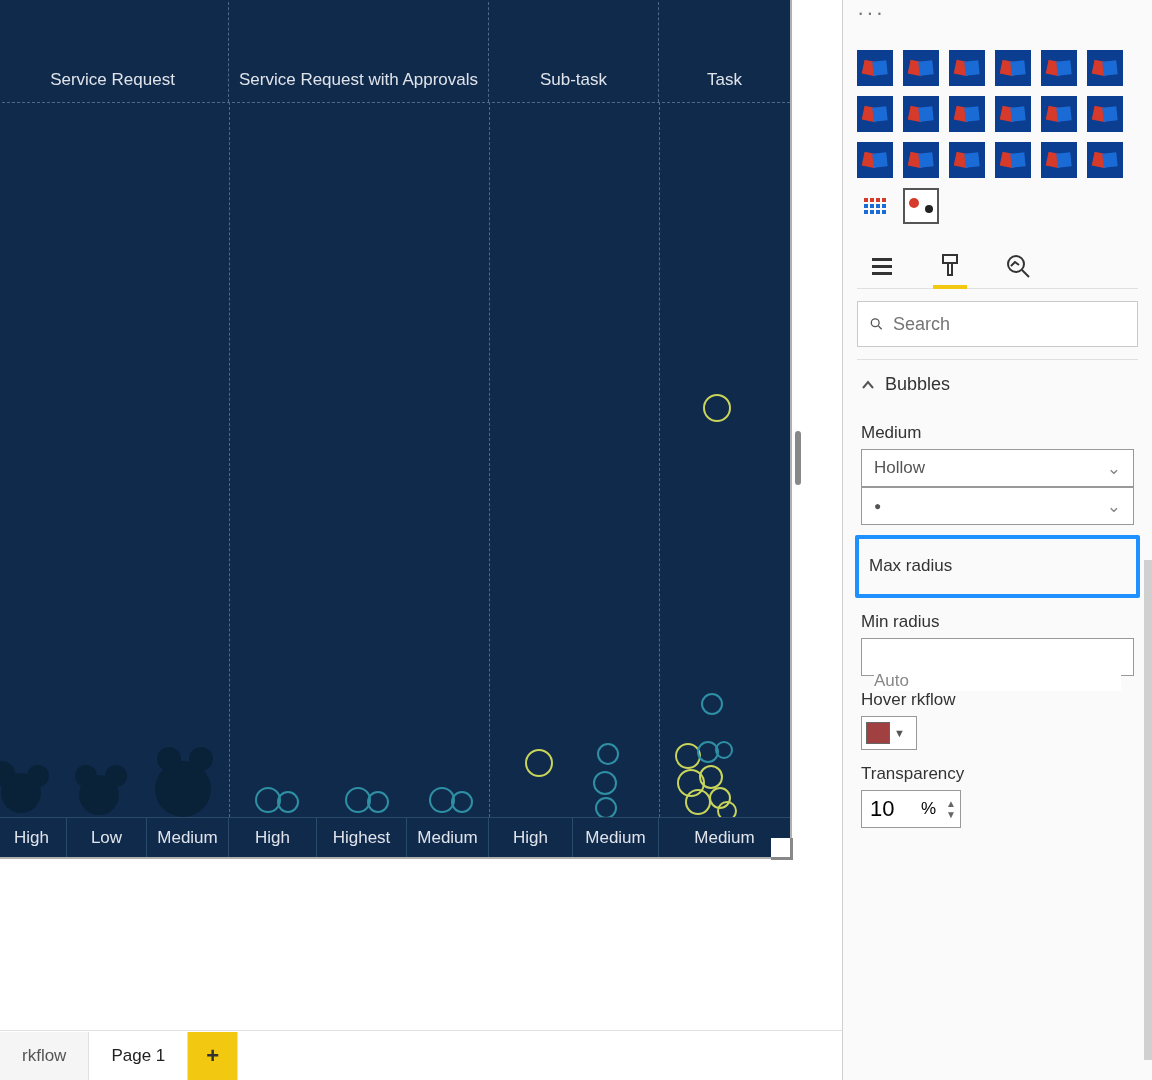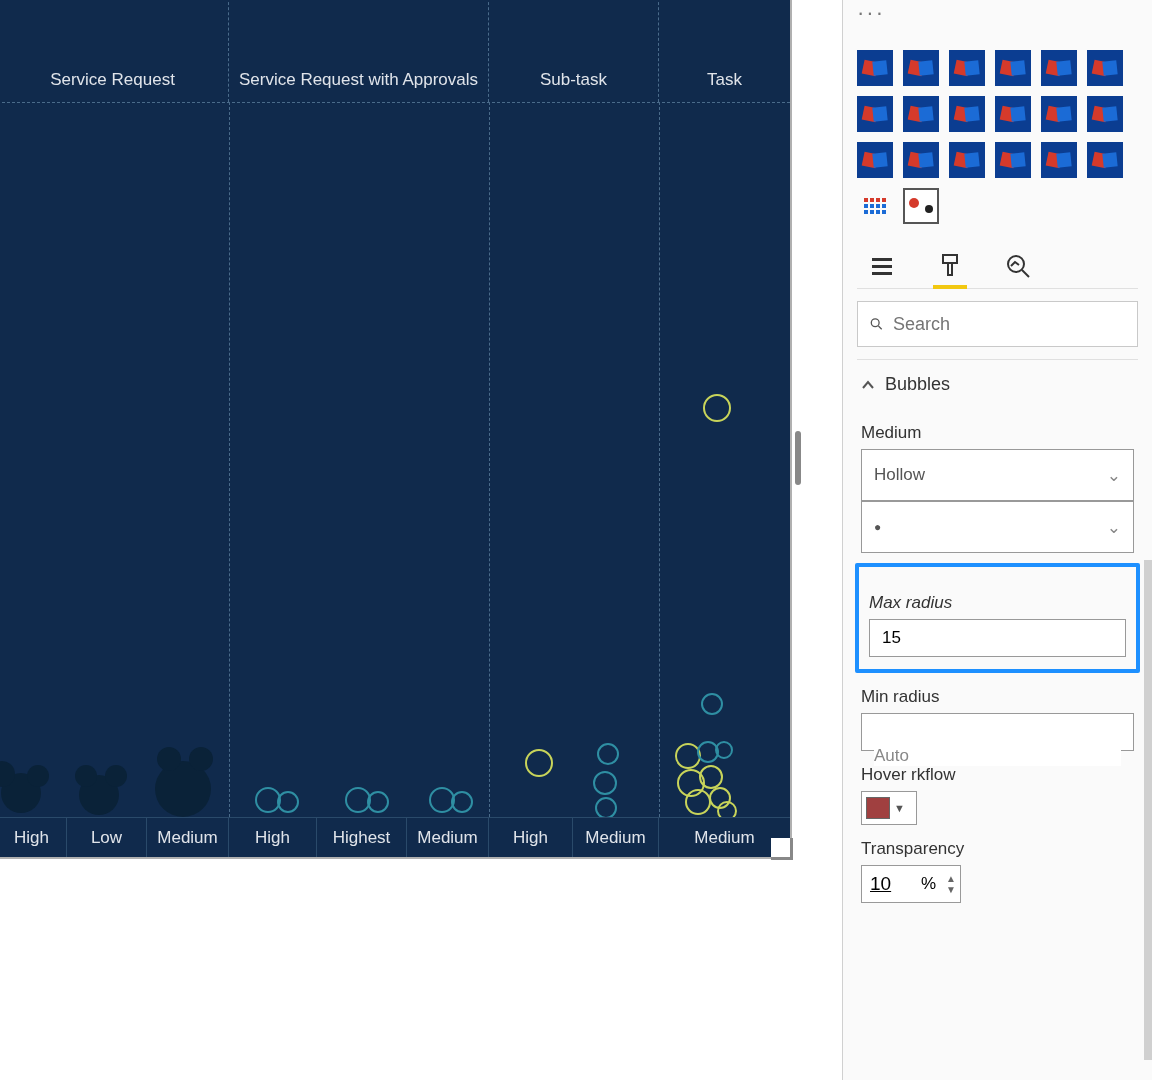--- a/index.html
+++ b/index.html
@@ -96,37 +96,37 @@
     border-top: 1px solid #e0e0e0;
   }
   .section-header {
     display:flex; align-items:center; gap: 10px; padding: 14px 4px; font-size: 18px; color:#333;
     cursor: pointer;
   }
   .chev { width:14px; height:14px; display:inline-block; }
   .section-body { padding: 0 4px 12px 4px; }
   .field-label { font-size: 17px; color:#333; margin: 14px 0 6px 0; }
   .dropdown {
-    border: 1px solid #999; background:#fff; height: 52px; display:flex; align-items:center;
+    border: 1px solid #999; background:#fff; height: 38px; display:flex; align-items:center;
     padding: 0 12px; justify-content:space-between; font-size: 17px; color:#555;
   }
   .dropdown .arr { color:#888; }
   .textinput {
     border: 1px solid #999; background:#fff; height: 38px; padding: 0 12px; font-size: 17px; color:#333;
     display:flex; align-items:center;
   }
   .textinput input { border:none; outline:none; font-size: 17px; width:100%; }
   .highlight-box { border: 4px solid #1e90ff; padding: 10px 10px 12px 10px; margin: 10px -6px; border-radius: 2px; }
   .color-swatch {
     width: 56px; height: 34px; border:1px solid #999; background:#fff; display:flex; align-items:center; gap:4px;
     padding: 0 4px;
   }
   .color-swatch .sw { width:24px; height:22px; background:#a04040; border:1px solid #666; }
   .spinner-row { display:flex; align-items:center; border:1px solid #999; height:38px; width:100px; background:#fff; }
-  .spinner-row .val { flex:1; padding:0 8px; font-size:19px;text-decoration:underline; }
+  .spinner-row .val { flex:1; padding:0 8px; font-size:22px; }
   .spinner-row .unit { padding-right:6px; font-size:17px; }
   .spinner-row .arrs { display:flex; flex-direction:column; padding:0 4px; font-size:10px; color:#666; }
 
   .vscroll-thumb { position:absolute; right:-11px; top: 434px; width:6px; height:54px; background:#888; border-radius:3px; }
 
   .panel-scroll { position:absolute; right:0; top: 560px; width:8px; height:500px; background:#d0d0d0; }
 </style>
 </head>
 <body>
 
@@ -195,20 +195,25 @@
             <div class="tick" style="width:86px;">Medium</div>
             <div class="tick" style="width:131px; border-right:none;">Medium</div>
           </div>
         </div>
 
         <div class="vscroll-thumb"></div>
         <div class="resize-handle"></div>
       </div>
     </div>
 
+    <div class="page-tabs">
+      <div class="ptab">rkflow</div>
+      <div class="ptab act">Page 1</div>
+      <div class="ptab add">+</div>
+    </div>
   </div>
 
   <div class="side-panel">
     <div class="dots">···</div>
 
     <div class="viz-grid">
 
       <div class="viz-icon">
           <span class="inner-r"></span>
           <span class="inner-b"></span>
@@ -350,24 +355,21 @@
           <span>Hollow</span>
           <span class="arr">⌄</span>
         </div>
 
         <div class="dropdown">
           <span style="font-size:12px;">●</span>
           <span class="arr">⌄</span>
         </div>
 
         <div class="highlight-box">
-          <div class="field-label" style="margin-top:16px;font-style:italic;">Max radius</div>
-          <div class="textinput">
-            <input type="text" style="caret-color: rgb(0, 0, 0);" value="15">
-          </div>
+          <div class="field-label" style="margin-top:7px;">Max radius</div>
         </div>
 
         <div class="field-label">Min radius</div>
         <div class="textinput">
           <input type="text" style="color: rgb(136, 136, 136); margin-top: 48px;" value="Auto">
         </div>
 
         <div class="field-label">Hover rkflow</div>
         <div class="color-swatch">
           <span class="sw"></span>

